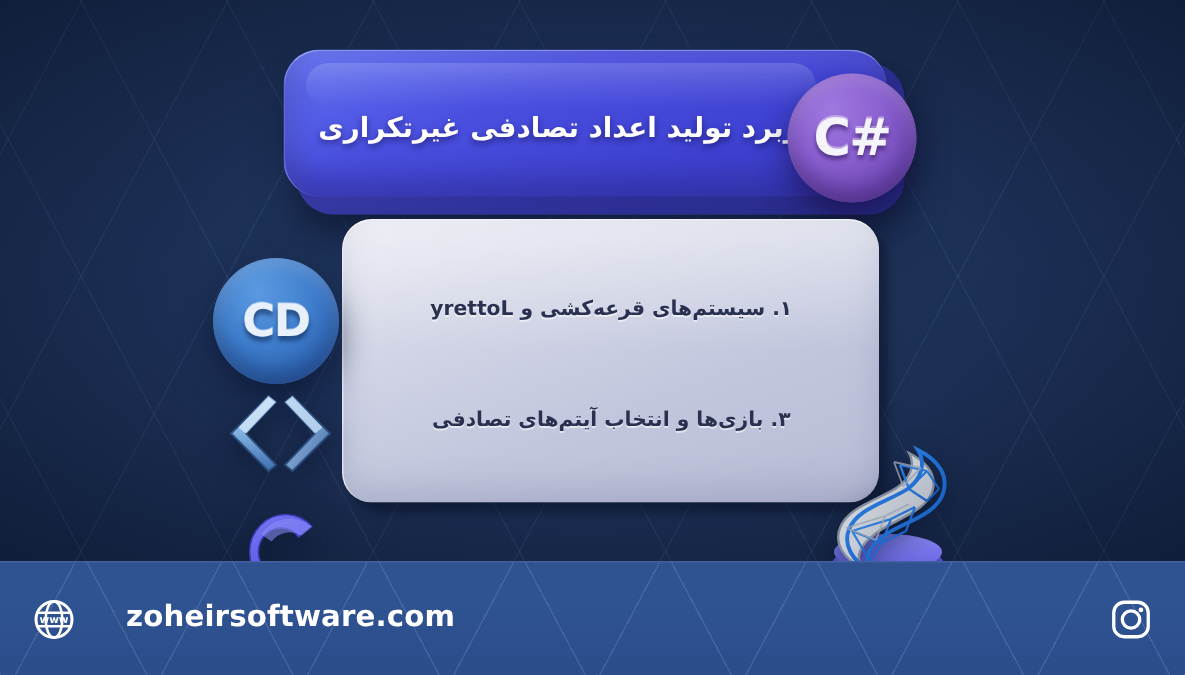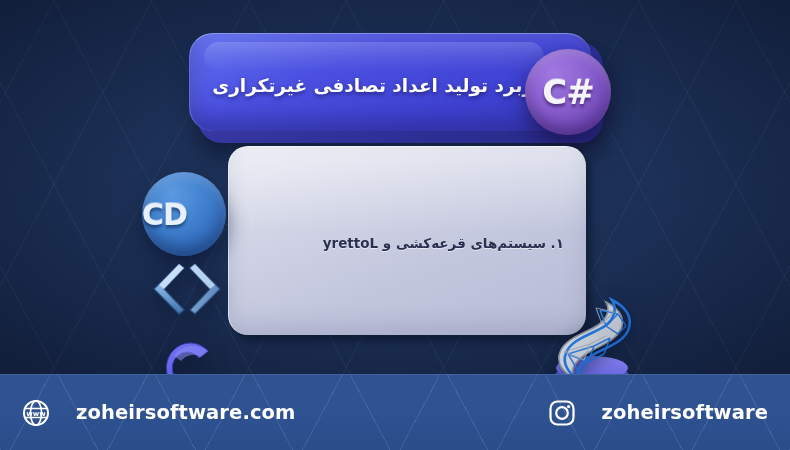--- a/index.html
+++ b/index.html
@@ -112,39 +112,39 @@
     display:flex; flex-direction:column; justify-content:space-around;
   }
   .panel-face::after{
     content:""; position:absolute; left:0; top:0;
     width:100%; height:46%; border-radius:20px 20px 0 0;
     background:linear-gradient(180deg, rgba(255,255,255,.4), rgba(255,255,255,0));
     pointer-events:none;
   }
   .list-item {
     direction:rtl; unicode-bidi:bidi-override;
-    text-align:right;
+    text-align:center;
     color:#2a3150;
     font-size:13.5px;
     font-weight:bold;
     line-height:1.35;
     white-space:nowrap;
     text-shadow:0 1px 0 rgba(255,255,255,.55);
     position:relative; z-index:2;
   }
 
   
   #cd-badge {
     position:absolute; left:142px; top:172px;
     width:84px; height:84px; border-radius:50%;
     background:radial-gradient(circle at 36% 26%, #5b9ae0 0%, #3f7ecd 45%, #2f63b2 78%, #24508f 100%);
     box-shadow:0 10px 20px rgba(8,18,45,.55),
                inset 0 -8px 14px rgba(20,50,100,.5),
                inset 0 5px 10px rgba(255,255,255,.2);
-    display:flex; align-items:center; 
+    display:flex; align-items:center; justify-content:center;
   }
   #cd-badge .cd-text {
     color:#e8f1fb; font-size:30px; font-weight:bold; letter-spacing:-1px;
     text-shadow:0 3px 3px rgba(15,40,85,.6), 0 -1px 0 rgba(255,255,255,.45);
   }
 
   #code-icon {
     position:absolute; left:148px; top:258px;
     width:78px; height:62px;
     display:flex; align-items:center; justify-content:center;
@@ -191,23 +191,23 @@
     padding:0 22px;
     overflow:hidden;
   }
   .footer-grid {
     position:absolute; inset:0;
     background-image:
       repeating-linear-gradient(62deg, rgba(175,200,240,.16) 0 1px, transparent 1px 86px),
       repeating-linear-gradient(-62deg, rgba(175,200,240,.16) 0 1px, transparent 1px 86px);
     pointer-events:none;
   }
-  .footer-side { display:flex; align-items:center; gap:26px; position:relative; z-index:3; }
+  .footer-side { display:flex; align-items:flex-start; gap:11px; position:relative; z-index:3; }
   .footer-text {
-    color:#ffffff; font-size:19.5px; font-weight:bold; letter-spacing:.1px;
+    color:#ffffff; font-size:19.5px; font-weight:bold; letter-spacing:.1px;margin-left:23px;
   }
   .footer-icon { width:28px; height:28px; display:block; }
 </style>
 </head>
 <body>
 
 <div id="stage">
 
   <div class="grid-pattern"></div>
   <div class="vignette"></div>
@@ -219,20 +219,21 @@
     </div>
     <div id="csharp-badge">
       <span class="cs-text">C#</span>
     </div>
   </div>
 
   <div id="panel-wrap">
     <div class="panel-shadow"></div>
     <div class="panel-face">
       <div class="list-item">۱. سیستم‌های قرعه‌کشی و Lottery</div>
+      <div class="list-item">۳. بازی‌ها و انتخاب آیتم‌های تصادفی</div>
     </div>
   </div>
 
   <div id="cd-badge">
     <span class="cd-text">CD</span>
   </div>
 
   <div id="code-icon">
     <svg width="78" height="62" viewBox="0 0 78 62" aria-hidden="true">
       <defs>
@@ -307,17 +308,16 @@
       </svg>
       <span class="footer-text">zoheirsoftware.com</span>
     </div>
 
     <div class="footer-side">
       <svg class="footer-icon" viewBox="0 0 28 28">
         <rect x="2.5" y="2.5" width="23" height="23" rx="7" ry="7" fill="none" stroke="#ffffff" stroke-width="2.2"></rect>
         <circle cx="14" cy="14" r="5.8" fill="none" stroke="#ffffff" stroke-width="2.2"></circle>
         <circle cx="20.6" cy="7.6" r="1.6" fill="#ffffff"></circle>
       </svg>
-      <span class="footer-text">zoheirsoftware</span>
     </div>
   </div>
 
 </div>
 
 </body></html>

